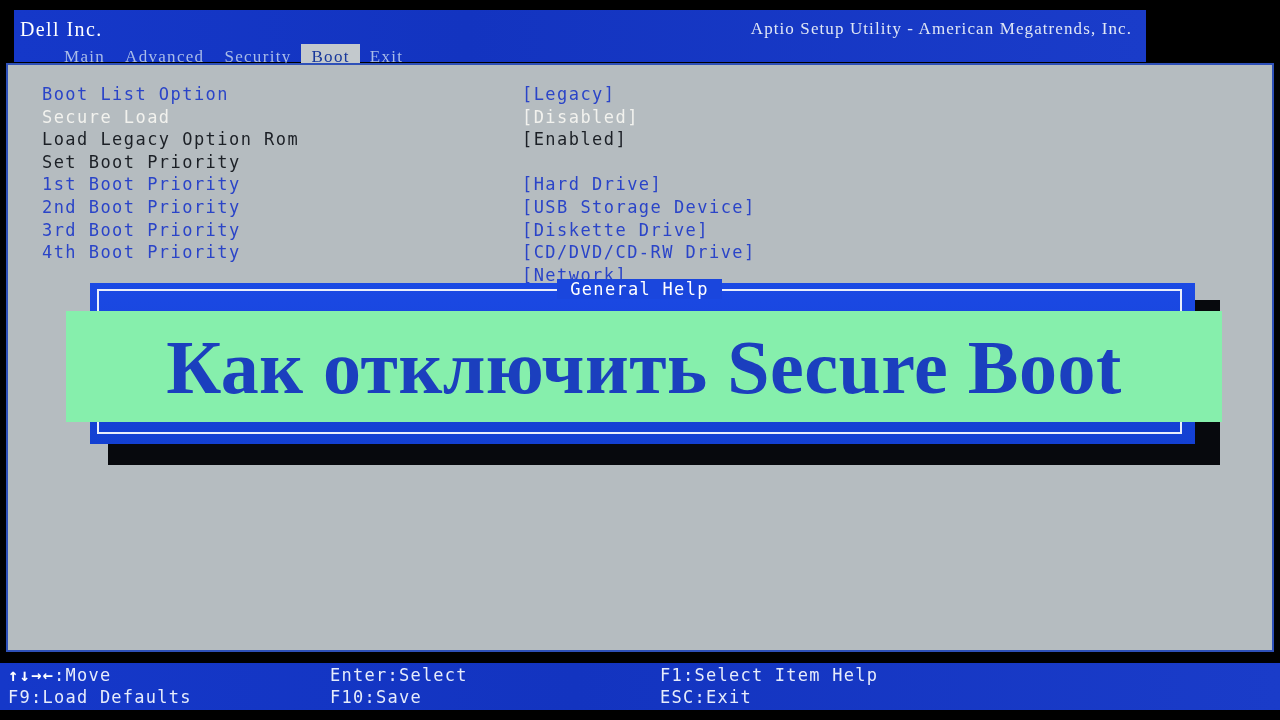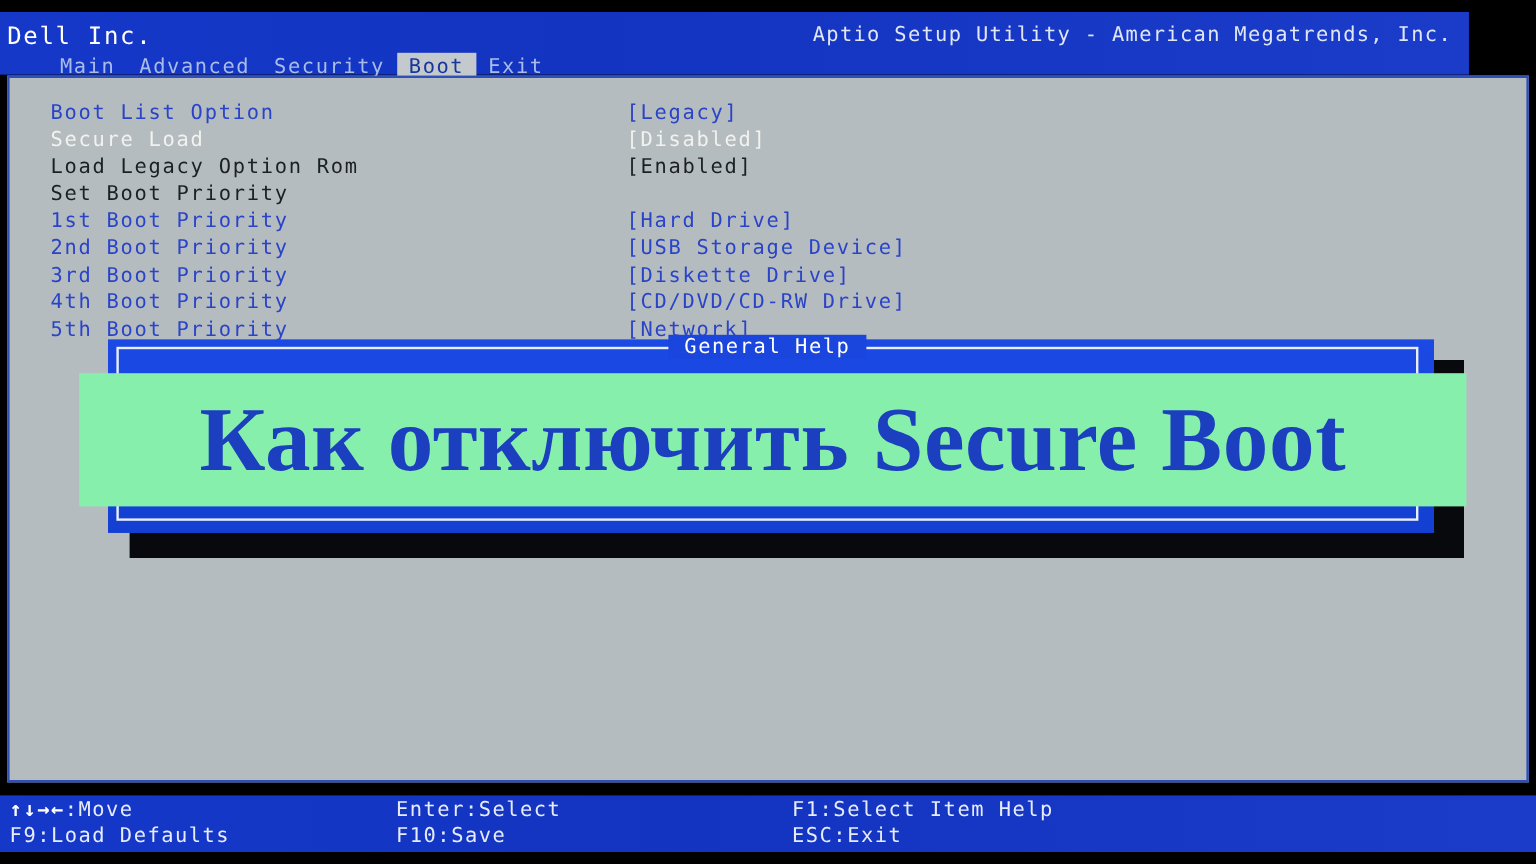--- a/index.html
+++ b/index.html
@@ -19,23 +19,24 @@
   }
 
   
   .top-black {
     position: absolute; left: 0; top: 0; width: 1280px; height: 10px;
     background: #000000;
   }
 
   
   .header {
-    position: absolute; left: 0; top: 10px; width: 1224px; height: 52px;
+    position: absolute; left: 14px; top: 10px; width: 1132px; height: 52px;
     background: #1136c4;
     background-image: linear-gradient(90deg, #1538c9 0%, #1334c0 40%, #1a3cc9 100%);
+    font-family: Liberation Serif, serif;
   }
   .hdr-vendor {
     position: absolute; left: 6px; top: 8px;
     font-size: 20px; letter-spacing: 1.4px;
     color: #ffffff;
     white-space: pre;
   }
   .hdr-title {
     position: absolute; right: 14px; top: 9px;
     font-size: 17px; letter-spacing: 1.1px;
@@ -192,21 +193,21 @@
   <div class="content-frame">
     <div class="settings" id="settings-list">
         <div class="srow"><span class="slabel c-blue">Boot List Option</span><span class="svalue c-blue">[Legacy]</span></div>
         <div class="srow"><span class="slabel c-white">Secure Load</span><span class="svalue c-white">[Disabled]</span></div>
         <div class="srow"><span class="slabel c-dark">Load Legacy Option Rom</span><span class="svalue c-dark">[Enabled]</span></div>
         <div class="srow"><span class="slabel c-dark">Set Boot Priority</span></div>
         <div class="srow"><span class="slabel c-blue">1st Boot Priority</span><span class="svalue c-blue">[Hard Drive]</span></div>
         <div class="srow"><span class="slabel c-blue">2nd Boot Priority</span><span class="svalue c-blue">[USB Storage Device]</span></div>
         <div class="srow"><span class="slabel c-blue">3rd Boot Priority</span><span class="svalue c-blue">[Diskette Drive]</span></div>
         <div class="srow"><span class="slabel c-blue">4th Boot Priority</span><span class="svalue c-blue">[CD/DVD/CD-RW Drive]</span></div>
-        <div class="srow"><span class="slabel c-blue">5th Boot Priority</span><span class="svalue c-blue">[Network]</span></div>
+        <div class="srow"><span class="svalue c-blue">[Network]</span></div>
       </div>
   </div>
 
   <div class="dialog-shadow"></div>
   <div class="dialog">
     <div class="dialog-inner">
       <div class="dialog-title">
         <span>General Help</span>
       </div>
     </div>

